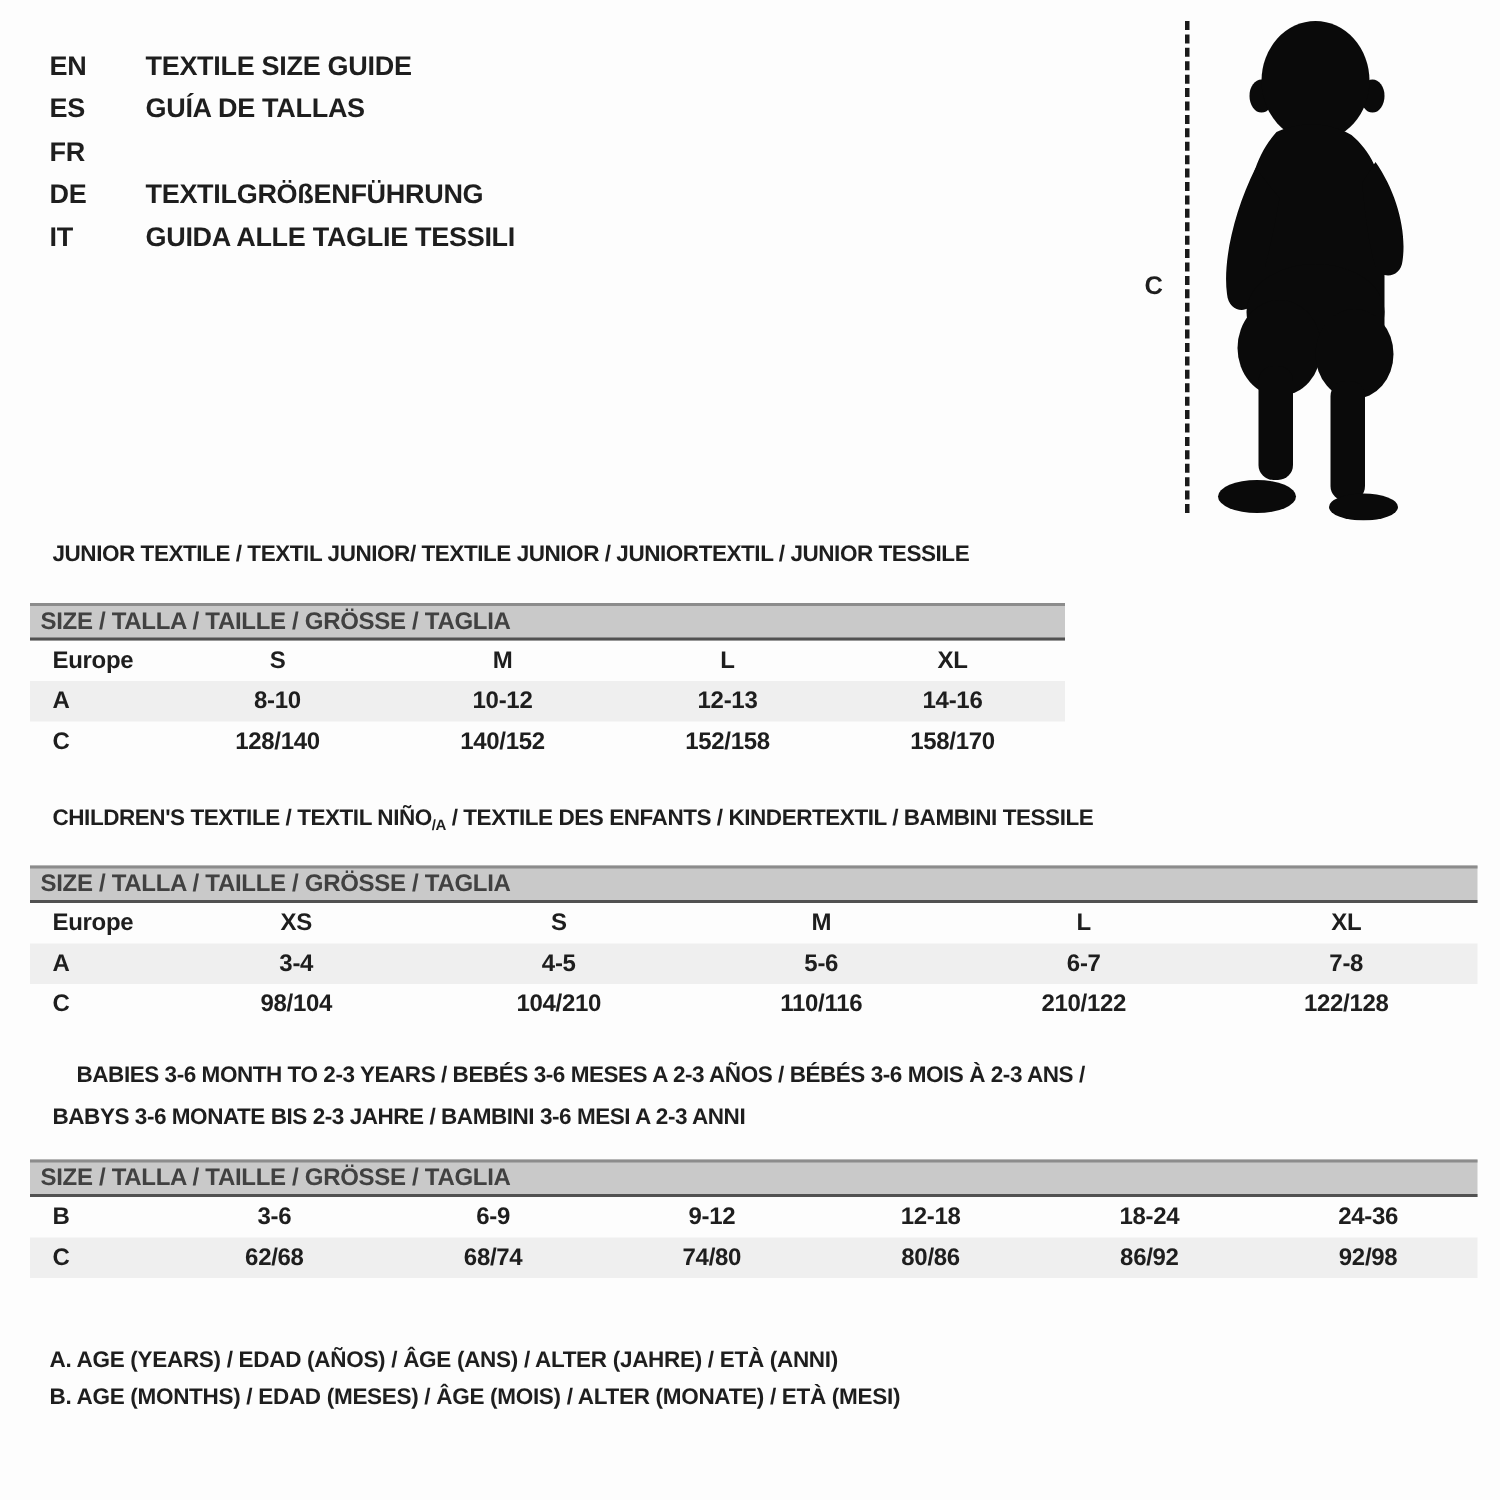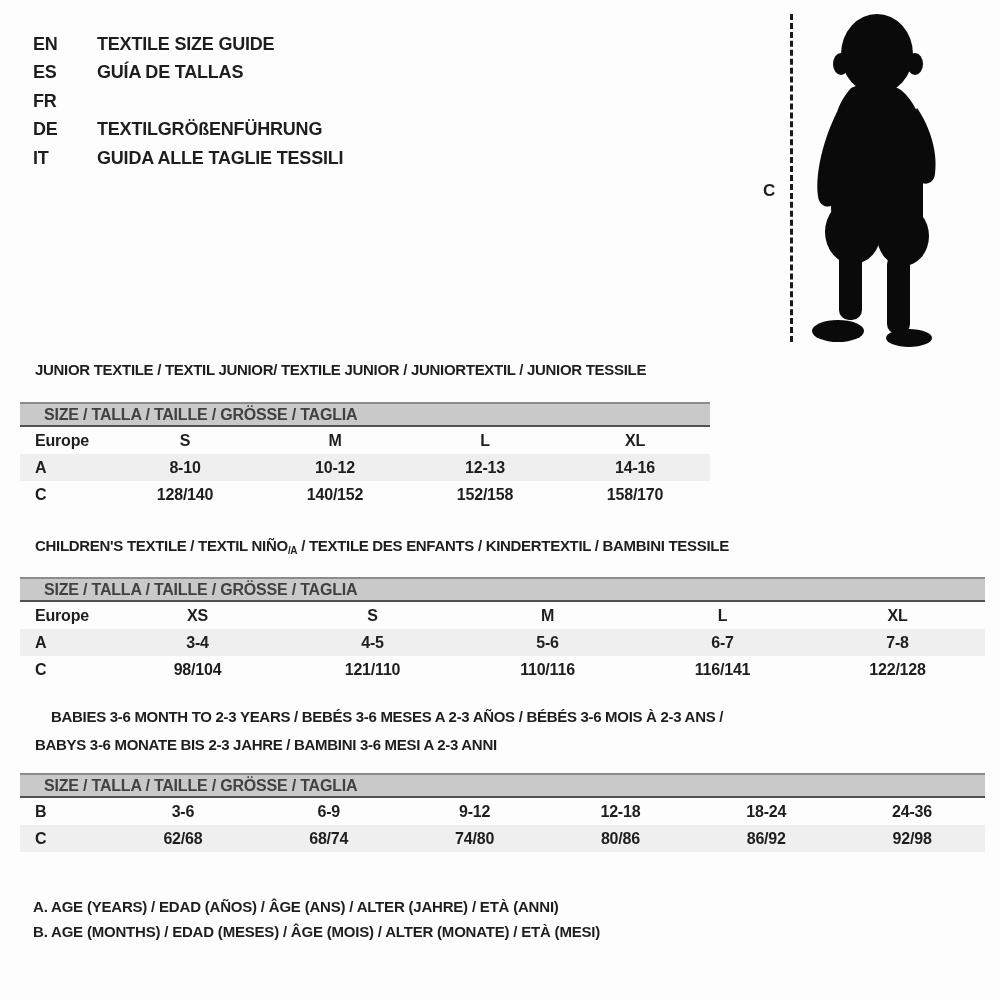--- a/index.html
+++ b/index.html
@@ -22,21 +22,21 @@
   .figure-svg{left:805px;top:12px;}
 
   
   .section-title{font-size:15px;letter-spacing:-0.3px;white-space:nowrap;}
   .sub{font-size:10px;vertical-align:-3px;}
 
   
   .tbl{left:20px;}
   .tbl-bar{
     height:21px;background:#c9c9c9;color:#414141;font-size:16px;
-    padding-left:24px;display:flex;align-items:center;
+    padding-left:7px;display:flex;align-items:center;
     border-top:2px solid #8c8c8c;border-bottom:2px solid #515151;
   }
   .tbl-row{display:grid;height:27px;align-items:center;font-size:16px;}
   .tbl-row .lbl{padding-left:15px;text-align:left;}
   .tbl-row .val{text-align:center;}
   .cols4{grid-template-columns:90px repeat(4,1fr);}
   .cols5{grid-template-columns:90px repeat(5,1fr);}
   .cols6{grid-template-columns:90px repeat(6,1fr);}
   .shaded{background:#efefef;}
 
@@ -133,23 +133,23 @@
     <span class="lbl">A</span>
     <span class="val">3-4</span>
     <span class="val">4-5</span>
     <span class="val">5-6</span>
     <span class="val">6-7</span>
     <span class="val">7-8</span>
   </div>
   <div class="tbl-row cols5">
     <span class="lbl">C</span>
     <span class="val">98/104</span>
-    <span class="val">121/110</span>
+    <span class="val">104/210</span>
     <span class="val">110/116</span>
-    <span class="val">116/141</span>
+    <span class="val">210/122</span>
     <span class="val">122/128</span>
   </div>
 </div>
 
 <div class="abs section-title" style="left:51px;top:708px">BABIES 3-6 MONTH TO 2-3 YEARS / BEBÉS 3-6 MESES A 2-3 AÑOS / BÉBÉS 3-6 MOIS À 2-3 ANS /</div>
 <div class="abs section-title" style="left:35px;top:736px">BABYS 3-6 MONATE BIS 2-3 JAHRE / BAMBINI 3-6 MESI A 2-3 ANNI</div>
 <div class="abs tbl" style="top:773px;width:965px">
   <div class="tbl-bar">SIZE / TALLA / TAILLE / GRÖSSE / TAGLIA</div>
   <div class="tbl-row cols6">
     <span class="lbl">B</span>

